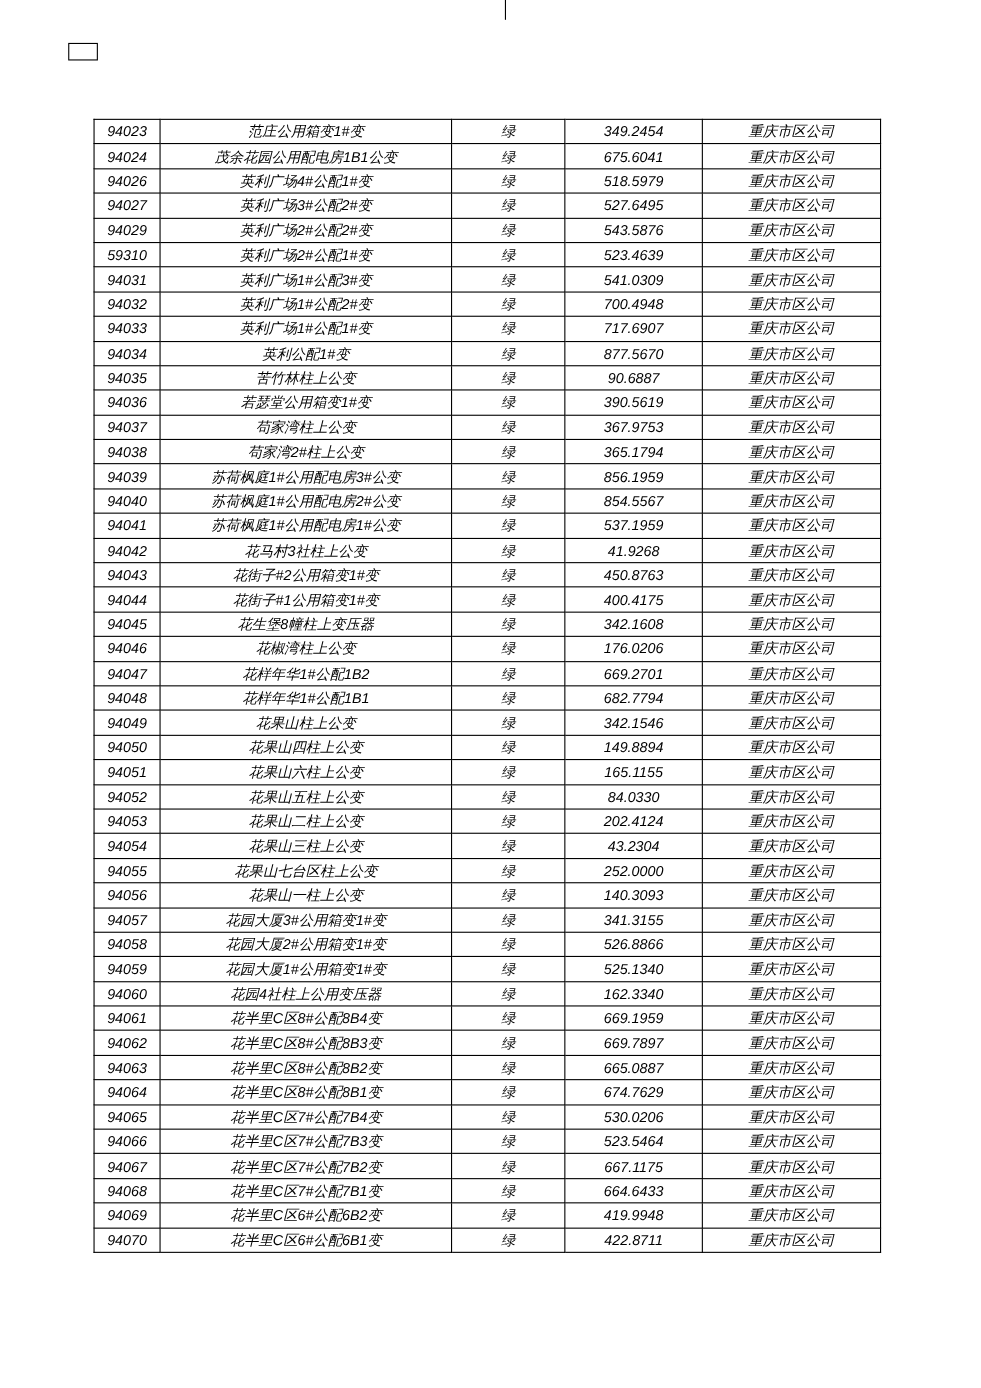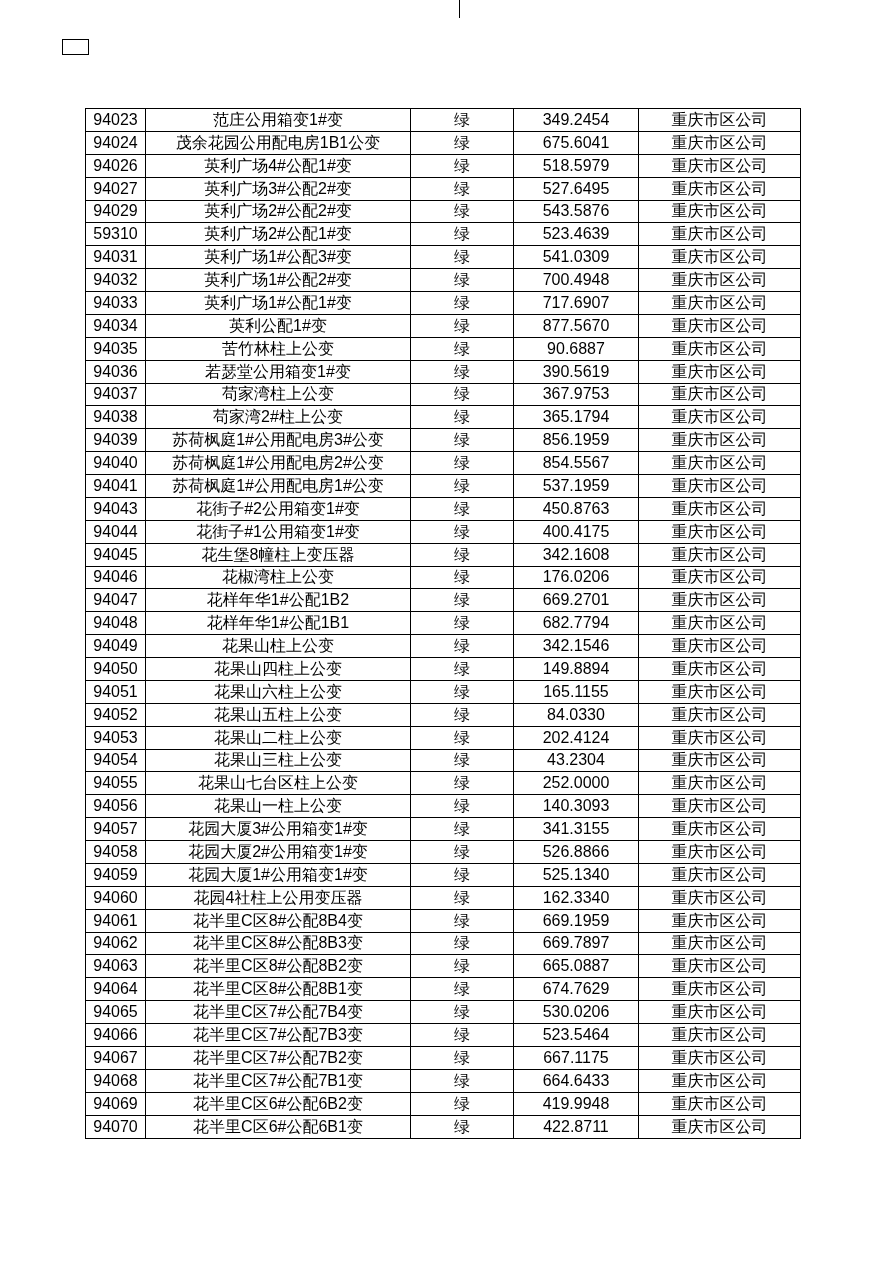--- a/index.html
+++ b/index.html
@@ -34,22 +34,23 @@
     box-sizing: border-box;
   }
   table.data-table {
     position: absolute;
     left: 85px;
     top: 108px;
     width: 715px;
     height: 1031px;
     border-collapse: collapse;
     table-layout: fixed;
-    font-size: 16px;
+    font-size: 13px;
     color: #000000;
+    font-style: italic;
   }
   table.data-table td {
     border: 1px solid #000000;
     text-align: center;
     vertical-align: middle;
     padding: 0;
     overflow: hidden;
     white-space: nowrap;
     line-height: 1;
   }
@@ -187,20 +188,27 @@
         <td>重庆市区公司</td>
       </tr>
       <tr>
         <td>94041</td>
         <td>苏荷枫庭1#公用配电房1#公变</td>
         <td>绿</td>
         <td>537.1959</td>
         <td>重庆市区公司</td>
       </tr>
       <tr>
+        <td>94042</td>
+        <td>花马村3社柱上公变</td>
+        <td>绿</td>
+        <td>41.9268</td>
+        <td>重庆市区公司</td>
+      </tr>
+      <tr>
         <td>94043</td>
         <td>花街子#2公用箱变1#变</td>
         <td>绿</td>
         <td>450.8763</td>
         <td>重庆市区公司</td>
       </tr>
       <tr>
         <td>94044</td>
         <td>花街子#1公用箱变1#变</td>
         <td>绿</td>

